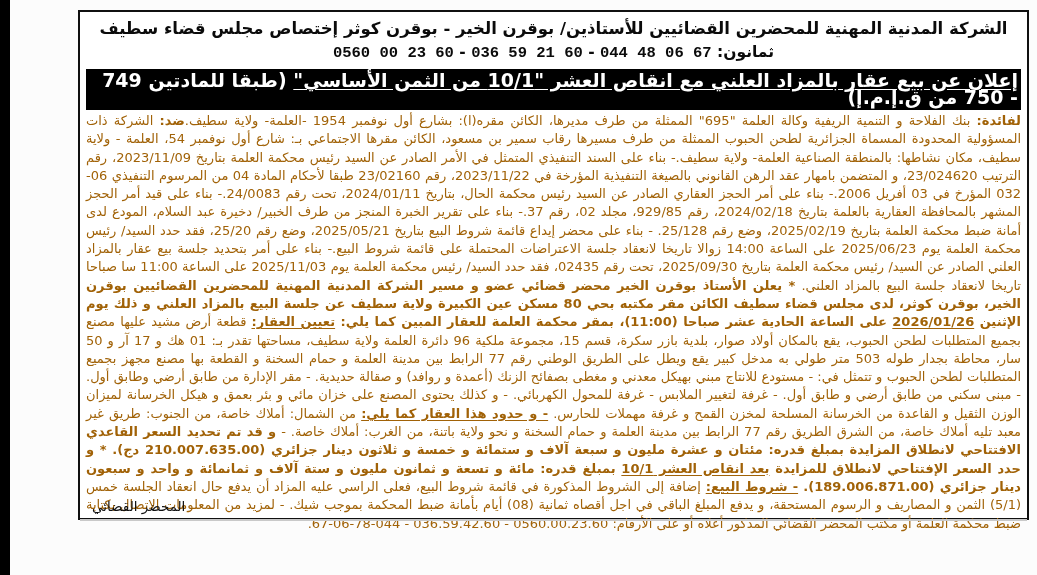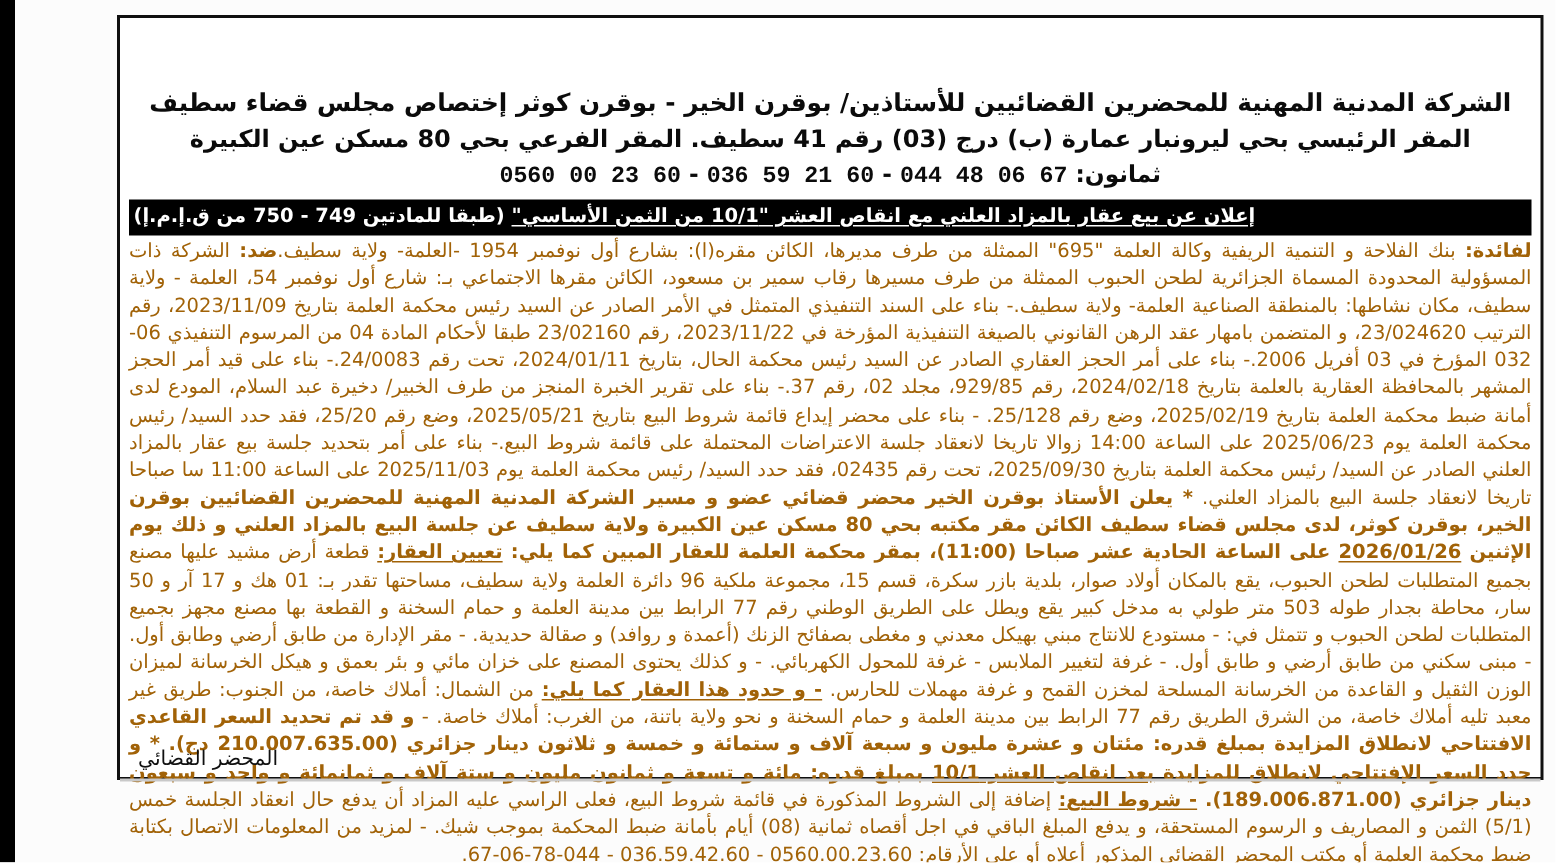--- a/index.html
+++ b/index.html
@@ -17,29 +17,29 @@
     position:absolute;left:78px;top:10px;
     width:935px;height:500px;
     background:#ffffff;
     border:2px solid #101010;
     padding:2px 6px 4px 6px;
     color:#101010;
   }
   .doc-shadow{
     position:absolute;left:80px;top:519px;width:947px;height:2px;background:#c9c9c9;
   }
-  .hdr{direction:rtl;text-align:center;font-weight:bold;color:#0b0b0b;margin-top:40px;}
+  .hdr{direction:rtl;text-align:center;font-weight:bold;color:#0b0b0b;}
   .h1{font-size:16.5px;line-height:24px;padding-top:3px;}
   .h2{font-size:16px;line-height:24px;}
   .h3{font-size:15.5px;line-height:23px;padding-bottom:3px;}
   .h3 .num{unicode-bidi:embed;font-family:Liberation Mono, monospace;}
   .banner{
     background:#000;color:#fff;
-    direction:rtl;text-align:left;
-    font-weight:bold;font-size:13px;line-height:17px;
+    direction:rtl;text-align:right;
+    font-weight:bold;font-size:19px;line-height:17px;
     padding:3px 3px 4px 3px;
     margin:1px 0 2px 0;
   }
   .banner .u{text-decoration:underline;text-underline-offset:2px;}
   .body-text{
     direction:rtl;
     text-align:justify;
     font-size:13px;
     line-height:18.3px;
     color:#a16207;
@@ -55,21 +55,20 @@
 </head>
 <body>
 
 <div class="page">
   <div class="scan-strip"></div>
 
   <div class="doc">
 
     <div class="hdr">
       <div class="h1">الشركة المدنية المهنية للمحضرين القضائيين للأستاذين/ بوقرن الخير - بوقرن كوثر إختصاص مجلس قضاء سطيف</div>
-      <div class="h2">المقر الرئيسي بحي ليرونبار عمارة (ب) درج (03) رقم 41 سطيف. المقر الفرعي بحي 80 مسكن عين الكبيرة</div>
       <div class="h3"><span>ثمانون: </span><bdi dir="ltr" class="num">0560 00 23 60</bdi><span> - </span><bdi dir="ltr" class="num">036 59 21 60</bdi><span> - </span><bdi dir="ltr" class="num">044 48 06 67</bdi></div>
     </div>
 
     <div class="banner"><span class="u">إعلان عن بيع عقار بالمزاد العلني مع انقاص العشر "10/1 من الثمن الأساسي"</span><span> (طبقا للمادتين 749 - 750 من ق.إ.م.إ)</span></div>
 
     <div class="body-text"><span class="b">لفائدة:</span><span> بنك الفلاحة و التنمية الريفية وكالة العلمة "695" الممثلة من طرف مديرها، الكائن مقره(ا): بشارع أول نوفمبر 1954 -العلمة- ولاية سطيف.</span><span class="b">ضد:</span><span> الشركة ذات المسؤولية المحدودة المسماة الجزائرية لطحن الحبوب الممثلة من طرف مسيرها رقاب سمير بن مسعود، الكائن مقرها الاجتماعي بـ: شارع أول نوفمبر 54، العلمة - ولاية سطيف، مكان نشاطها: بالمنطقة الصناعية العلمة- ولاية سطيف.- بناء على السند التنفيذي المتمثل في الأمر الصادر عن السيد رئيس محكمة العلمة بتاريخ 2023/11/09، رقم الترتيب 23/024620، و المتضمن بامهار عقد الرهن القانوني بالصيغة التنفيذية المؤرخة في 2023/11/22، رقم 23/02160 طبقا لأحكام المادة 04 من المرسوم التنفيذي 06-032 المؤرخ في 03 أفريل 2006.- بناء على أمر الحجز العقاري الصادر عن السيد رئيس محكمة الحال، بتاريخ 2024/01/11، تحت رقم 24/0083.- بناء على قيد أمر الحجز المشهر بالمحافظة العقارية بالعلمة بتاريخ 2024/02/18، رقم 929/85، مجلد 02، رقم 37.- بناء على تقرير الخبرة المنجز من طرف الخبير/ دخيرة عبد السلام، المودع لدى أمانة ضبط محكمة العلمة بتاريخ 2025/02/19، وضع رقم 25/128. - بناء على محضر إيداع قائمة شروط البيع بتاريخ 2025/05/21، وضع رقم 25/20، فقد حدد السيد/ رئيس محكمة العلمة يوم 2025/06/23 على الساعة 14:00 زوالا تاريخا لانعقاد جلسة الاعتراضات المحتملة على قائمة شروط البيع.- بناء على أمر بتحديد جلسة بيع عقار بالمزاد العلني الصادر عن السيد/ رئيس محكمة العلمة بتاريخ 2025/09/30، تحت رقم 02435، فقد حدد السيد/ رئيس محكمة العلمة يوم 2025/11/03 على الساعة 11:00 سا صباحا تاريخا لانعقاد جلسة البيع بالمزاد العلني. </span><span class="b">* يعلن الأستاذ بوقرن الخير محضر قضائي عضو و مسير الشركة المدنية المهنية للمحضرين القضائيين بوقرن الخير، بوقرن كوثر، لدى مجلس قضاء سطيف الكائن مقر مكتبه بحي 80 مسكن عين الكبيرة ولاية سطيف عن جلسة البيع بالمزاد العلني و ذلك يوم الإثنين </span><span class="b u">2026/01/26</span><span class="b"> على الساعة الحادية عشر صباحا (11:00)، بمقر محكمة العلمة للعقار المبين كما يلي: </span><span class="b u">تعيين العقار:</span><span> قطعة أرض مشيد عليها مصنع بجميع المتطلبات لطحن الحبوب، يقع بالمكان أولاد صوار، بلدية بازر سكرة، قسم 15، مجموعة ملكية 96 دائرة العلمة ولاية سطيف، مساحتها تقدر بـ: 01 هك و 17 آر و 50 سار، محاطة بجدار طوله 503 متر طولي به مدخل كبير يقع ويطل على الطريق الوطني رقم 77 الرابط بين مدينة العلمة و حمام السخنة و القطعة بها مصنع مجهز بجميع المتطلبات لطحن الحبوب و تتمثل في: - مستودع للانتاج مبني بهيكل معدني و مغطى بصفائح الزنك (أعمدة و روافد) و صقالة حديدية. - مقر الإدارة من طابق أرضي وطابق أول. - مبنى سكني من طابق أرضي و طابق أول. - غرفة لتغيير الملابس - غرفة للمحول الكهربائي. - و كذلك يحتوى المصنع على خزان مائي و بئر بعمق و هيكل الخرسانة لميزان الوزن الثقيل و القاعدة من الخرسانة المسلحة لمخزن القمح و غرفة مهملات للحارس. </span><span class="b u">- و حدود هذا العقار كما يلي:</span><span> من الشمال: أملاك خاصة، من الجنوب: طريق غير معبد تليه أملاك خاصة، من الشرق الطريق رقم 77 الرابط بين مدينة العلمة و حمام السخنة و نحو ولاية باتنة، من الغرب: أملاك خاصة. - </span><span class="b">و قد تم تحديد السعر القاعدي الافتتاحي لانطلاق المزايدة بمبلغ قدره: مئتان و عشرة مليون و سبعة آلاف و ستمائة و خمسة و ثلاثون دينار جزائري (210.007.635.00 دج). * و حدد السعر الإفتتاحي لانطلاق للمزايدة </span><span class="b u">بعد انقاص العشر 10/1</span><span class="b"> بمبلغ قدره: مائة و تسعة و ثمانون مليون و ستة آلاف و ثمانمائة و واحد و سبعون دينار جزائري (189.006.871.00). </span><span class="b u">- شروط البيع:</span><span> إضافة إلى الشروط المذكورة في قائمة شروط البيع، فعلى الراسي عليه المزاد أن يدفع حال انعقاد الجلسة خمس (5/1) الثمن و المصاريف و الرسوم المستحقة، و يدفع المبلغ الباقي في اجل أقصاه ثمانية (08) أيام بأمانة ضبط المحكمة بموجب شيك. - لمزيد من المعلومات الاتصال بكتابة ضبط محكمة العلمة أو مكتب المحضر القضائي المذكور أعلاه أو على الأرقام: 0560.00.23.60 - 036.59.42.60 - 044-78-06-67.</span></div>
 
     <div class="sig">المحضر القضائي</div>
   </div>
 

